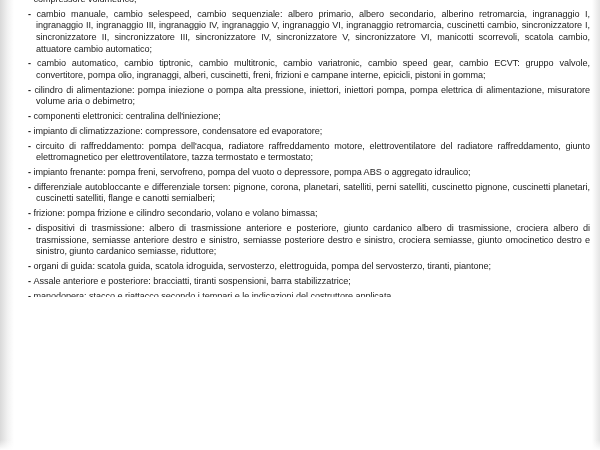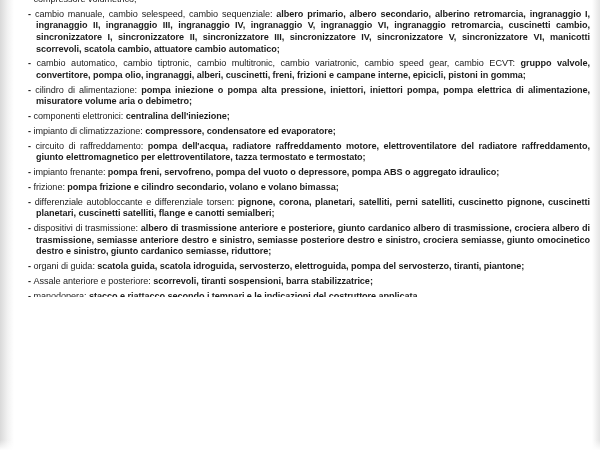--- a/index.html
+++ b/index.html
@@ -41,21 +41,21 @@
     text-indent: 0;
     padding-left: 0;
   }
   .dash {
     font-weight: bold;
   }
   .lead {
     font-weight: normal;
   }
   .rest {
-    font-weight: bold;
+    font-weight: normal;
   }
   .edge-left {
     position: absolute;
     left: 0;
     top: 0;
     width: 14px;
     height: 450px;
     background: linear-gradient(to right, #d9d9d9 0%, #f2f2f2 55%, #ffffff 100%);
   }
   .edge-right {
@@ -116,37 +116,37 @@
 
     <p class="item">
       <span class="dash">- </span><span class="lead">circuito di raffreddamento:</span><span class="rest"> pompa dell'acqua, radiatore raffreddamento motore, elettroventilatore del radiatore raffreddamento, giunto elettromagnetico per elettroventilatore, tazza termostato e termostato;</span>
     </p>
 
     <p class="item">
       <span class="dash">- </span><span class="lead">impianto frenante:</span><span class="rest"> pompa freni, servofreno, pompa del vuoto o depressore, pompa ABS o aggregato idraulico;</span>
     </p>
 
     <p class="item">
-      <span class="dash">- </span><span class="lead">frizione:</span><span class="rest"> pompa frizione e cilindro secondario, volano e volano bimassa;</span>
+      <span class="dash">- </span><span class="lead">differenziale autobloccante e differenziale torsen:</span><span class="rest"> pignone, corona, planetari, satelliti, perni satelliti, cuscinetto pignone, cuscinetti planetari, cuscinetti satelliti, flange e canotti semialberi;</span>
     </p>
 
     <p class="item">
-      <span class="dash">- </span><span class="lead">differenziale autobloccante e differenziale torsen:</span><span class="rest"> pignone, corona, planetari, satelliti, perni satelliti, cuscinetto pignone, cuscinetti planetari, cuscinetti satelliti, flange e canotti semialberi;</span>
+      <span class="dash">- </span><span class="lead">frizione:</span><span class="rest"> pompa frizione e cilindro secondario, volano e volano bimassa;</span>
     </p>
 
     <p class="item">
       <span class="dash">- </span><span class="lead">dispositivi di trasmissione:</span><span class="rest"> albero di trasmissione anteriore e posteriore, giunto cardanico albero di trasmissione, crociera albero di trasmissione, semiasse anteriore destro e sinistro, semiasse posteriore destro e sinistro, crociera semiasse, giunto omocinetico destro e sinistro, giunto cardanico semiasse, riduttore;</span>
     </p>
 
     <p class="item">
       <span class="dash">- </span><span class="lead">organi di guida:</span><span class="rest"> scatola guida, scatola idroguida, servosterzo, elettroguida, pompa del servosterzo, tiranti, piantone;</span>
     </p>
 
     <p class="item">
-      <span class="dash">- </span><span class="lead">Assale anteriore e posteriore:</span><span class="rest"> scorrevoli, tiranti sospensioni, barra stabilizzatrice;</span>
+      <span class="dash">- </span><span class="lead">Assale anteriore e posteriore:</span><span class="rest"> bracciatti, tiranti sospensioni, barra stabilizzatrice;</span>
     </p>
 
     <p class="item clip-last">
       <span class="dash">- </span><span class="lead">manodopera:</span><span class="rest"> stacco e riattacco secondo i tempari e le indicazioni del costruttore applicata</span>
     </p>
 
   </div>
   <div class="fade-bottom"></div>
 </div>
 

